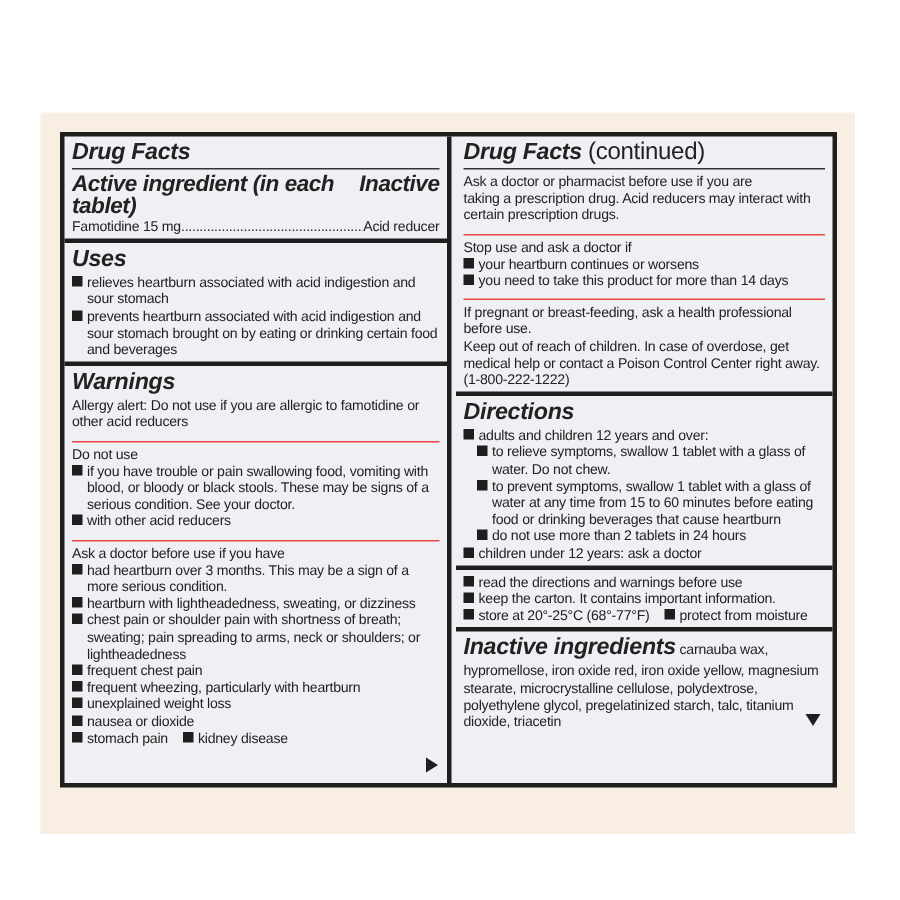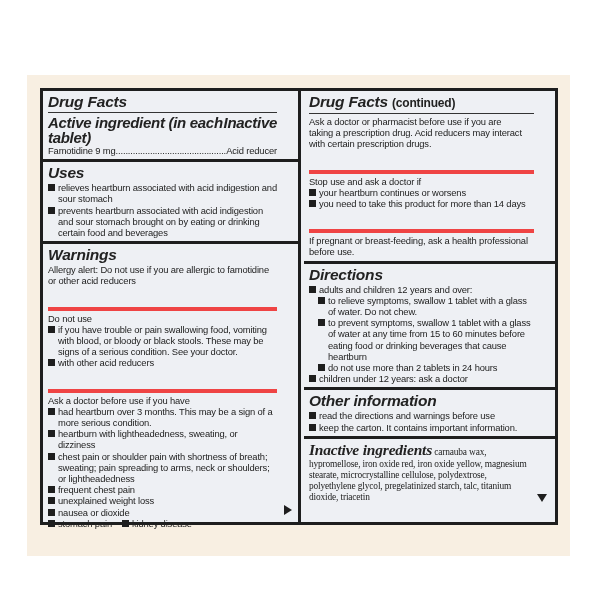--- a/index.html
+++ b/index.html
@@ -4,56 +4,56 @@
 <style>
   html, body { margin:0; padding:0; }
   body { width:600px; height:600px; background:#ffffff; position:relative; overflow:hidden;
          font-family:"Liberation Sans", sans-serif; color:#222; }
   .carton { position:absolute; left:27px; top:75px; width:543px; height:481px; background:#f8efe2; }
   .label { position:absolute; left:40px; top:88px; width:512px; height:431px;
            border:3px solid #1e1e1e; background:#eef0f4; box-sizing:content-box; }
   .col { position:absolute; top:0; bottom:0; box-sizing:border-box; }
   .col.left { left:0; width:258px; border-right:3px solid #1e1e1e; }
   .col.right { left:261px; right:0; }
-  .sec { box-sizing:border-box; padding:2px 21px 3px 5px; position:relative; }
+  .sec { box-sizing:border-box; padding:2px 5px 3px 5px; position:relative; }
   .sec + .sec.thick { border-top:3px solid #1e1e1e; }
-  .sub { border-top:4px solid #ef4444; margin-top:20px; padding-top:2px; }
+  .sub { border-top:1px solid #ef4444; margin-top:7px; padding-top:2px; }
   .h1 { font-weight:bold; font-style:italic; font-size:15.5px; line-height:18px; letter-spacing:-0.2px; }
   .h2 { font-weight:bold; font-style:italic; font-size:15px; line-height:15px; letter-spacing:-0.3px; }
   .t { font-size:9.4px; line-height:11.2px; letter-spacing:-0.15px; }
   .b { font-weight:normal; }
   .rule { border-top:1px solid #333; margin:1px 0 2px 0; }
   .li { position:relative; padding-left:10px; }
   .li::before { content:""; position:absolute; left:0; top:2px; width:7px; height:7px; background:#1e1e1e; }
   .li2 { margin-left:9px; }
   .row { display:flex; justify-content:space-between; }
   .dots { flex:1; overflow:hidden; white-space:nowrap; }
   .arrow-right { position:absolute; right:6px; bottom:6px; width:0; height:0;
                  border-top:5px solid transparent; border-bottom:5px solid transparent; border-left:8px solid #1e1e1e; }
   .arrow-down { position:absolute; right:8px; bottom:6px; width:0; height:0;
                 border-left:5px solid transparent; border-right:5px solid transparent; border-top:8px solid #1e1e1e; }
   .inline-pair { display:flex; gap:10px; }
-  .cont { font-weight:bold; font-style:normal; font-size:12px; }
+  .cont { font-weight:normal; font-style:normal; font-size:16px; }
 </style>
 </head>
 <body>
 
 <div class="carton"></div>
 <div class="label">
 
   <div class="col left">
     <div class="sec">
       <div class="h1">Drug Facts</div>
       <div class="rule"></div>
       <div class="row" style="align-items:baseline;">
         <span class="h2">Active ingredient (in each tablet)</span>
         <span class="h2">Inactive</span>
       </div>
       <div class="row t">
-        <span>Famotidine 9 mg</span>
+        <span>Famotidine 15 mg</span>
         <span class="dots">..............................................................</span>
         <span>Acid reducer</span>
       </div>
     </div>
 
     <div class="sec thick">
       <div class="h1">Uses</div>
       <div class="t li">relieves heartburn associated with acid indigestion and sour stomach</div>
       <div class="t li">prevents heartburn associated with acid indigestion and sour stomach brought on by eating or drinking certain food and beverages</div>
     </div>
@@ -65,20 +65,21 @@
         <div class="t b">Do not use</div>
         <div class="t li">if you have trouble or pain swallowing food, vomiting with blood, or bloody or black stools. These may be signs of a serious condition. See your doctor.</div>
         <div class="t li">with other acid reducers</div>
       </div>
       <div class="sub">
         <div class="t b">Ask a doctor before use if you have</div>
         <div class="t li">had heartburn over 3 months. This may be a sign of a more serious condition.</div>
         <div class="t li"><span>heartburn with </span><span class="b">lightheadedness, sweating, or dizziness</span></div>
         <div class="t li">chest pain or shoulder pain with shortness of breath; sweating; pain spreading to arms, neck or shoulders; or lightheadedness</div>
         <div class="t li"><span>frequent </span><span class="b">chest pain</span></div>
+        <div class="t li">frequent wheezing, particularly with heartburn</div>
         <div class="t li">unexplained weight loss</div>
         <div class="t li">nausea or dioxide</div>
         <div class="inline-pair">
           <div class="t li">stomach pain</div>
           <div class="t li">kidney disease</div>
         </div>
       </div>
       <div class="arrow-right"></div>
     </div>
   </div>
@@ -89,36 +90,40 @@
       <div class="rule"></div>
       <div class="t b">Ask a doctor or pharmacist before use if you are</div>
       <div class="t">taking a prescription drug. Acid reducers may interact with certain prescription drugs.</div>
       <div class="sub">
         <div class="t b">Stop use and ask a doctor if</div>
         <div class="t li">your heartburn continues or worsens</div>
         <div class="t li">you need to take this product for more than 14 days</div>
       </div>
       <div class="sub">
         <div class="t"><span class="b">If pregnant or breast-feeding,</span><span> ask a health professional before use.</span></div>
+        <div class="t"><span class="b">Keep out of reach of children.</span><span> In case of overdose, get medical help or contact a Poison Control Center right away. (1-800-222-1222)</span></div>
       </div>
     </div>
 
     <div class="sec thick">
       <div class="h1">Directions</div>
       <div class="t li">adults and children 12 years and over:</div>
       <div class="t li li2"><span>to </span><span class="b">relieve</span><span> symptoms, swallow 1 tablet with a glass of water. Do not chew.</span></div>
       <div class="t li li2"><span>to </span><span class="b">prevent</span><span> symptoms, swallow 1 tablet with a glass of water at any time from </span><span class="b">15 to 60 minutes before</span><span> eating food or drinking beverages that cause heartburn</span></div>
       <div class="t li li2">do not use more than 2 tablets in 24 hours</div>
       <div class="t li">children under 12 years: ask a doctor</div>
     </div>
 
     <div class="sec thick">
-      <div class="h1">Other information</div>
       <div class="t li">read the directions and warnings before use</div>
       <div class="t li">keep the carton. It contains important information.</div>
+      <div class="inline-pair">
+        <div class="t li">store at 20°-25°C (68°-77°F)</div>
+        <div class="t li">protect from moisture</div>
+      </div>
     </div>
 
-    <div class="sec thick" style="height:72px;font-family:Liberation Serif, serif;">
+    <div class="sec thick" style="height:72px;">
       <div class="t"><span class="h1">Inactive ingredients</span><span> carnauba wax, hypromellose, iron oxide red, iron oxide yellow, magnesium stearate, microcrystalline cellulose, polydextrose, polyethylene glycol, pregelatinized starch, talc, titanium dioxide, triacetin</span></div>
       <div class="arrow-down"></div>
     </div>
   </div>
 </div>
 
 </body></html>

